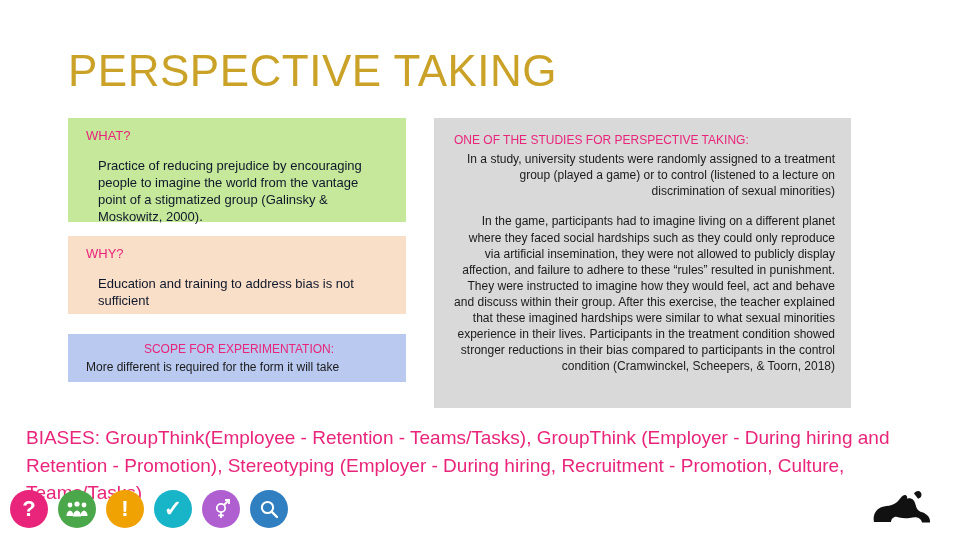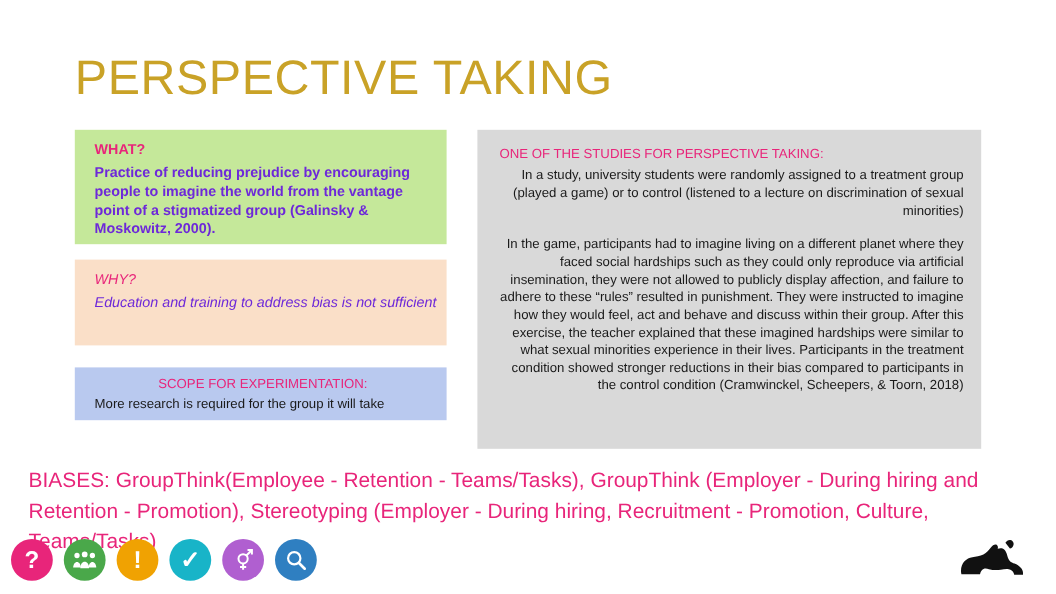--- a/index.html
+++ b/index.html
@@ -38,30 +38,28 @@
     position: absolute;
     box-sizing: border-box;
   }
   .box-what {
     left: 68px;
     top: 118px;
     width: 338px;
     height: 104px;
     background: #c5e89a;
     padding: 10px 14px 8px 18px;
-    font-weight: bold;
   }
   .box-why {
     left: 68px;
     top: 236px;
     width: 338px;
     height: 78px;
     background: #fadfc8;
     padding: 10px 0 8px 18px;
-    font-style: italic;
   }
   .box-scope {
     left: 68px;
     top: 334px;
     width: 338px;
     height: 48px;
     background: #b9c9ef;
     padding: 8px 14px 6px 18px;
   }
   .box-head {
@@ -71,38 +69,38 @@
     line-height: 1.3;
   }
   .box-head-small {
     color: #e8257a;
     font-size: 12px;
     margin: 0 0 2px 0;
     line-height: 1.3;
     text-align: center;
   }
   .box-body {
-    color: #6d28d9;
+    color: #0f172a;
     font-size: 13px;
     line-height: 1.32;
-    margin: 0;
+    margin: 12px;
   }
   .box-body-small {
     color: #1a1a1a;
     font-size: 12px;
     line-height: 1.3;
     margin: 0;
   }
 
   
   .study {
     position: absolute;
     left: 434px;
     top: 118px;
-    width: 458px;
+    width: 417px;
     height: 290px;
     background: #d9d9d9;
     box-sizing: border-box;
     padding: 14px 16px 10px 20px;
   }
   .study-head {
     color: #e8257a;
     font-size: 12px;
     margin: 0 0 3px 0;
     line-height: 1.35;
@@ -179,21 +177,21 @@
     <p class="box-body">Practice of reducing prejudice by encouraging people to imagine the world from the vantage point of a stigmatized group (Galinsky &amp; Moskowitz, 2000).</p>
   </div>
 
   <div class="box box-why">
     <p class="box-head">WHY?</p>
     <p class="box-body">Education and training to address bias is not sufficient</p>
   </div>
 
   <div class="box box-scope">
     <p class="box-head-small">SCOPE FOR EXPERIMENTATION:</p>
-    <p class="box-body-small">More research is required for the group it will take</p>
+    <p class="box-body-small">More different is required for the form it will take</p>
   </div>
 
   <div class="study">
     <p class="study-head">ONE OF THE STUDIES FOR PERSPECTIVE TAKING:</p>
     <p class="study-p">In a study, university students were randomly assigned to a treatment group (played a game) or to control (listened to a lecture on discrimination of sexual minorities)</p>
     <p class="study-p">In the game, participants had to imagine living on a different planet where they faced social hardships such as they could only reproduce via artificial insemination, they were not allowed to publicly display affection, and failure to adhere to these “rules” resulted in punishment. They were instructed to imagine how they would feel, act and behave and discuss within their group. After this exercise, the teacher explained that these imagined hardships were similar to what sexual minorities experience in their lives. Participants in the treatment condition showed stronger reductions in their bias compared to participants in the control condition (Cramwinckel, Scheepers, &amp; Toorn, 2018)</p>
   </div>
 
   <div class="biases">BIASES: GroupThink(Employee - Retention - Teams/Tasks), GroupThink (Employer - During hiring and Retention - Promotion), Stereotyping (Employer - During hiring, Recruitment - Promotion, Culture, Teams/Tasks)</div>
 

